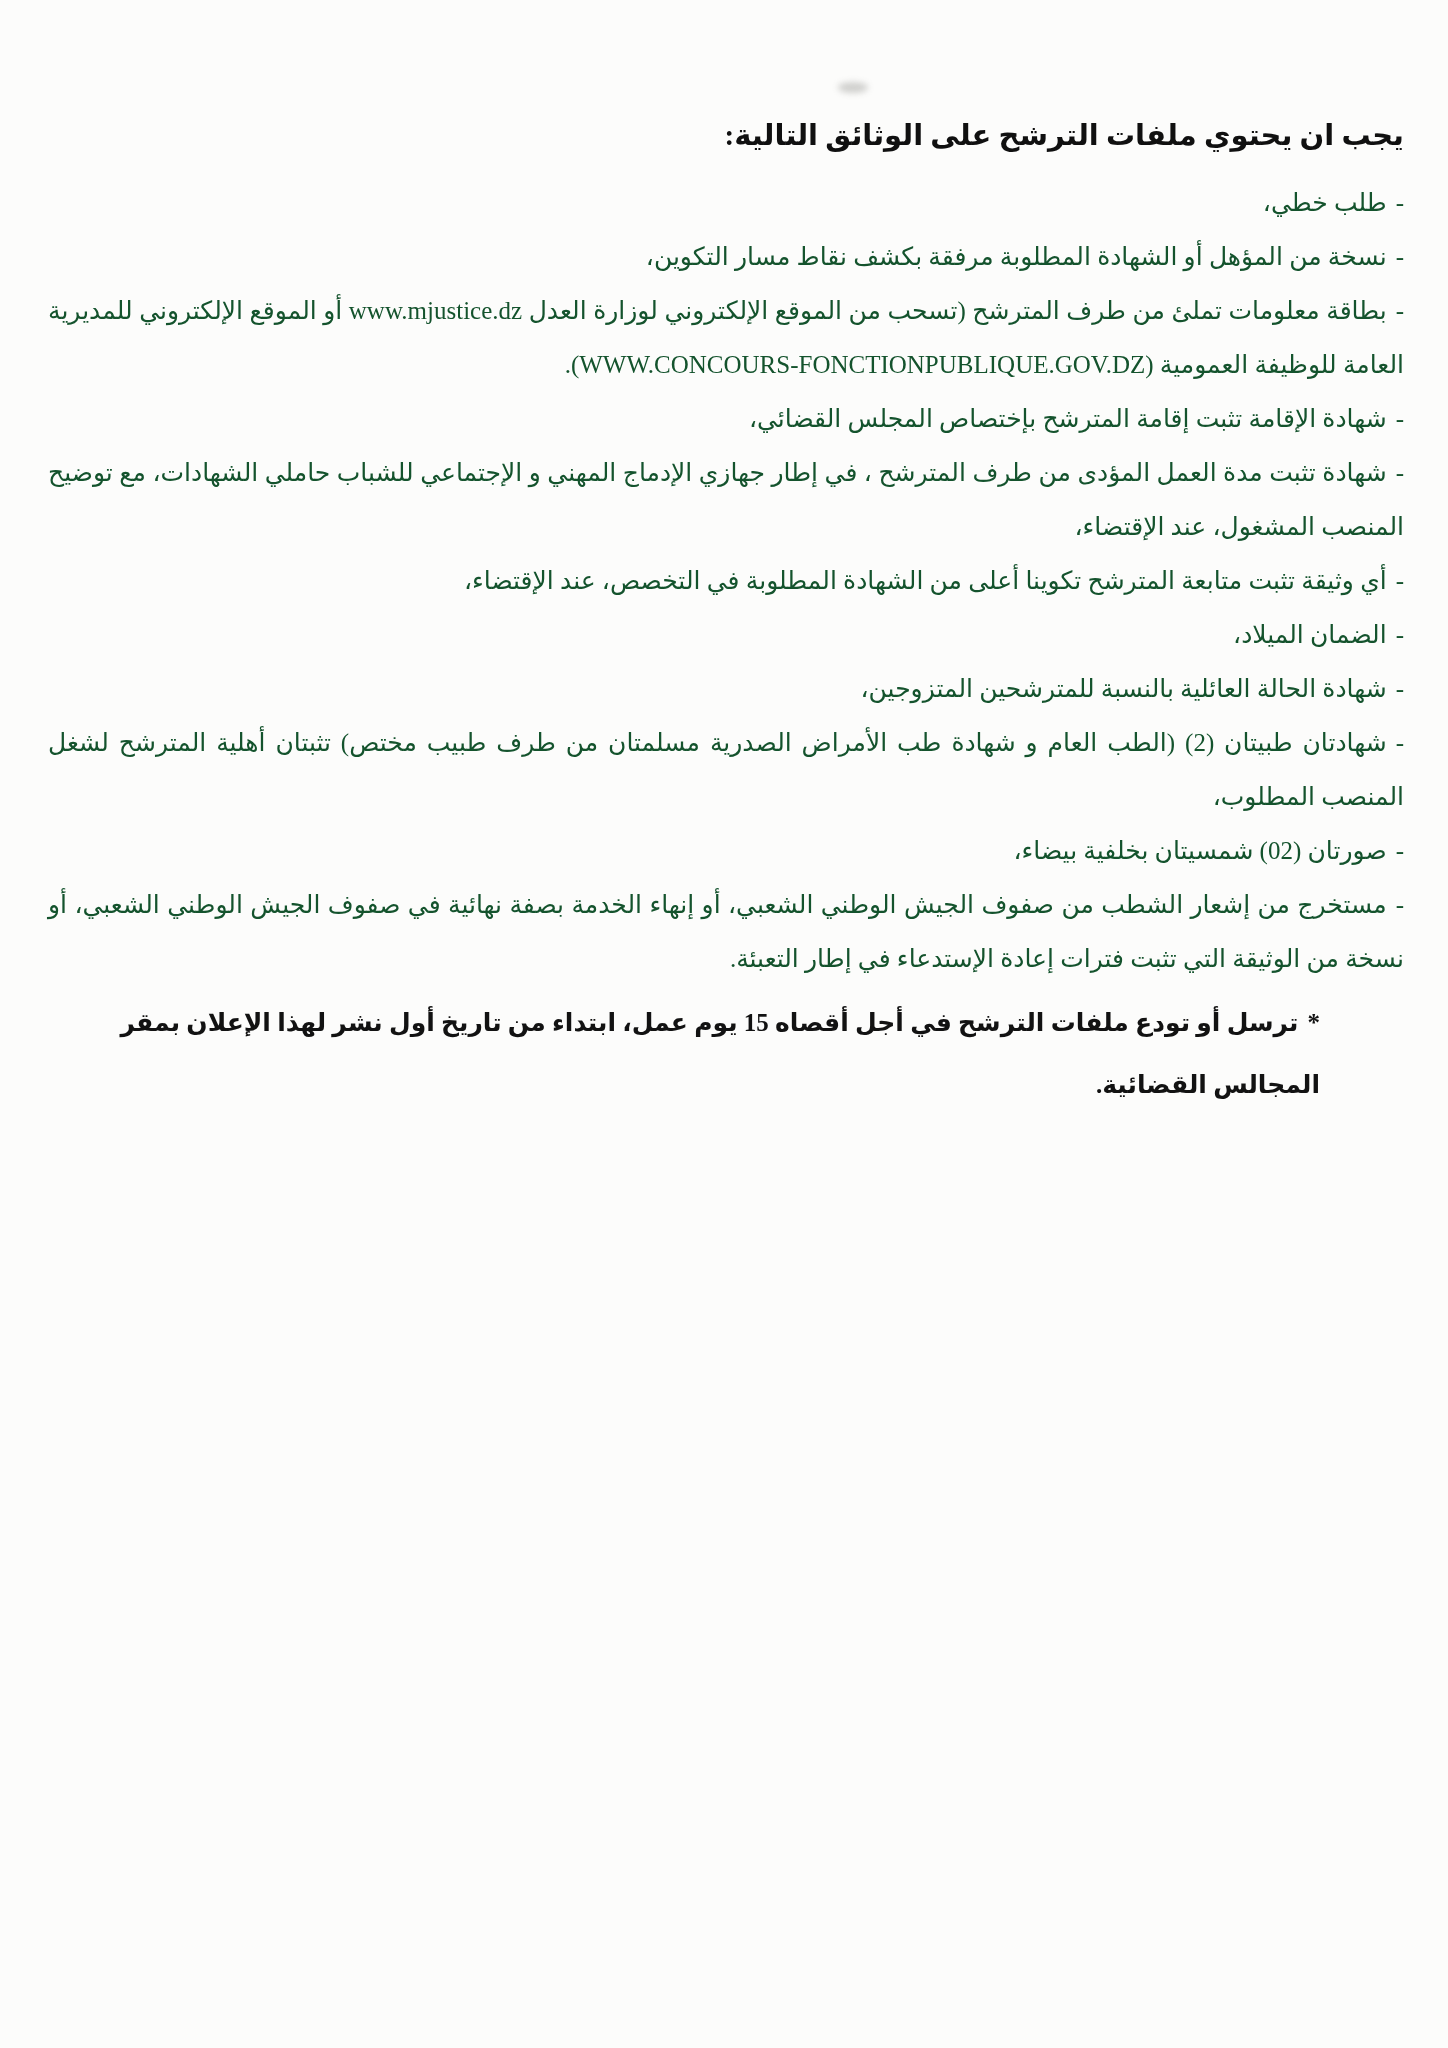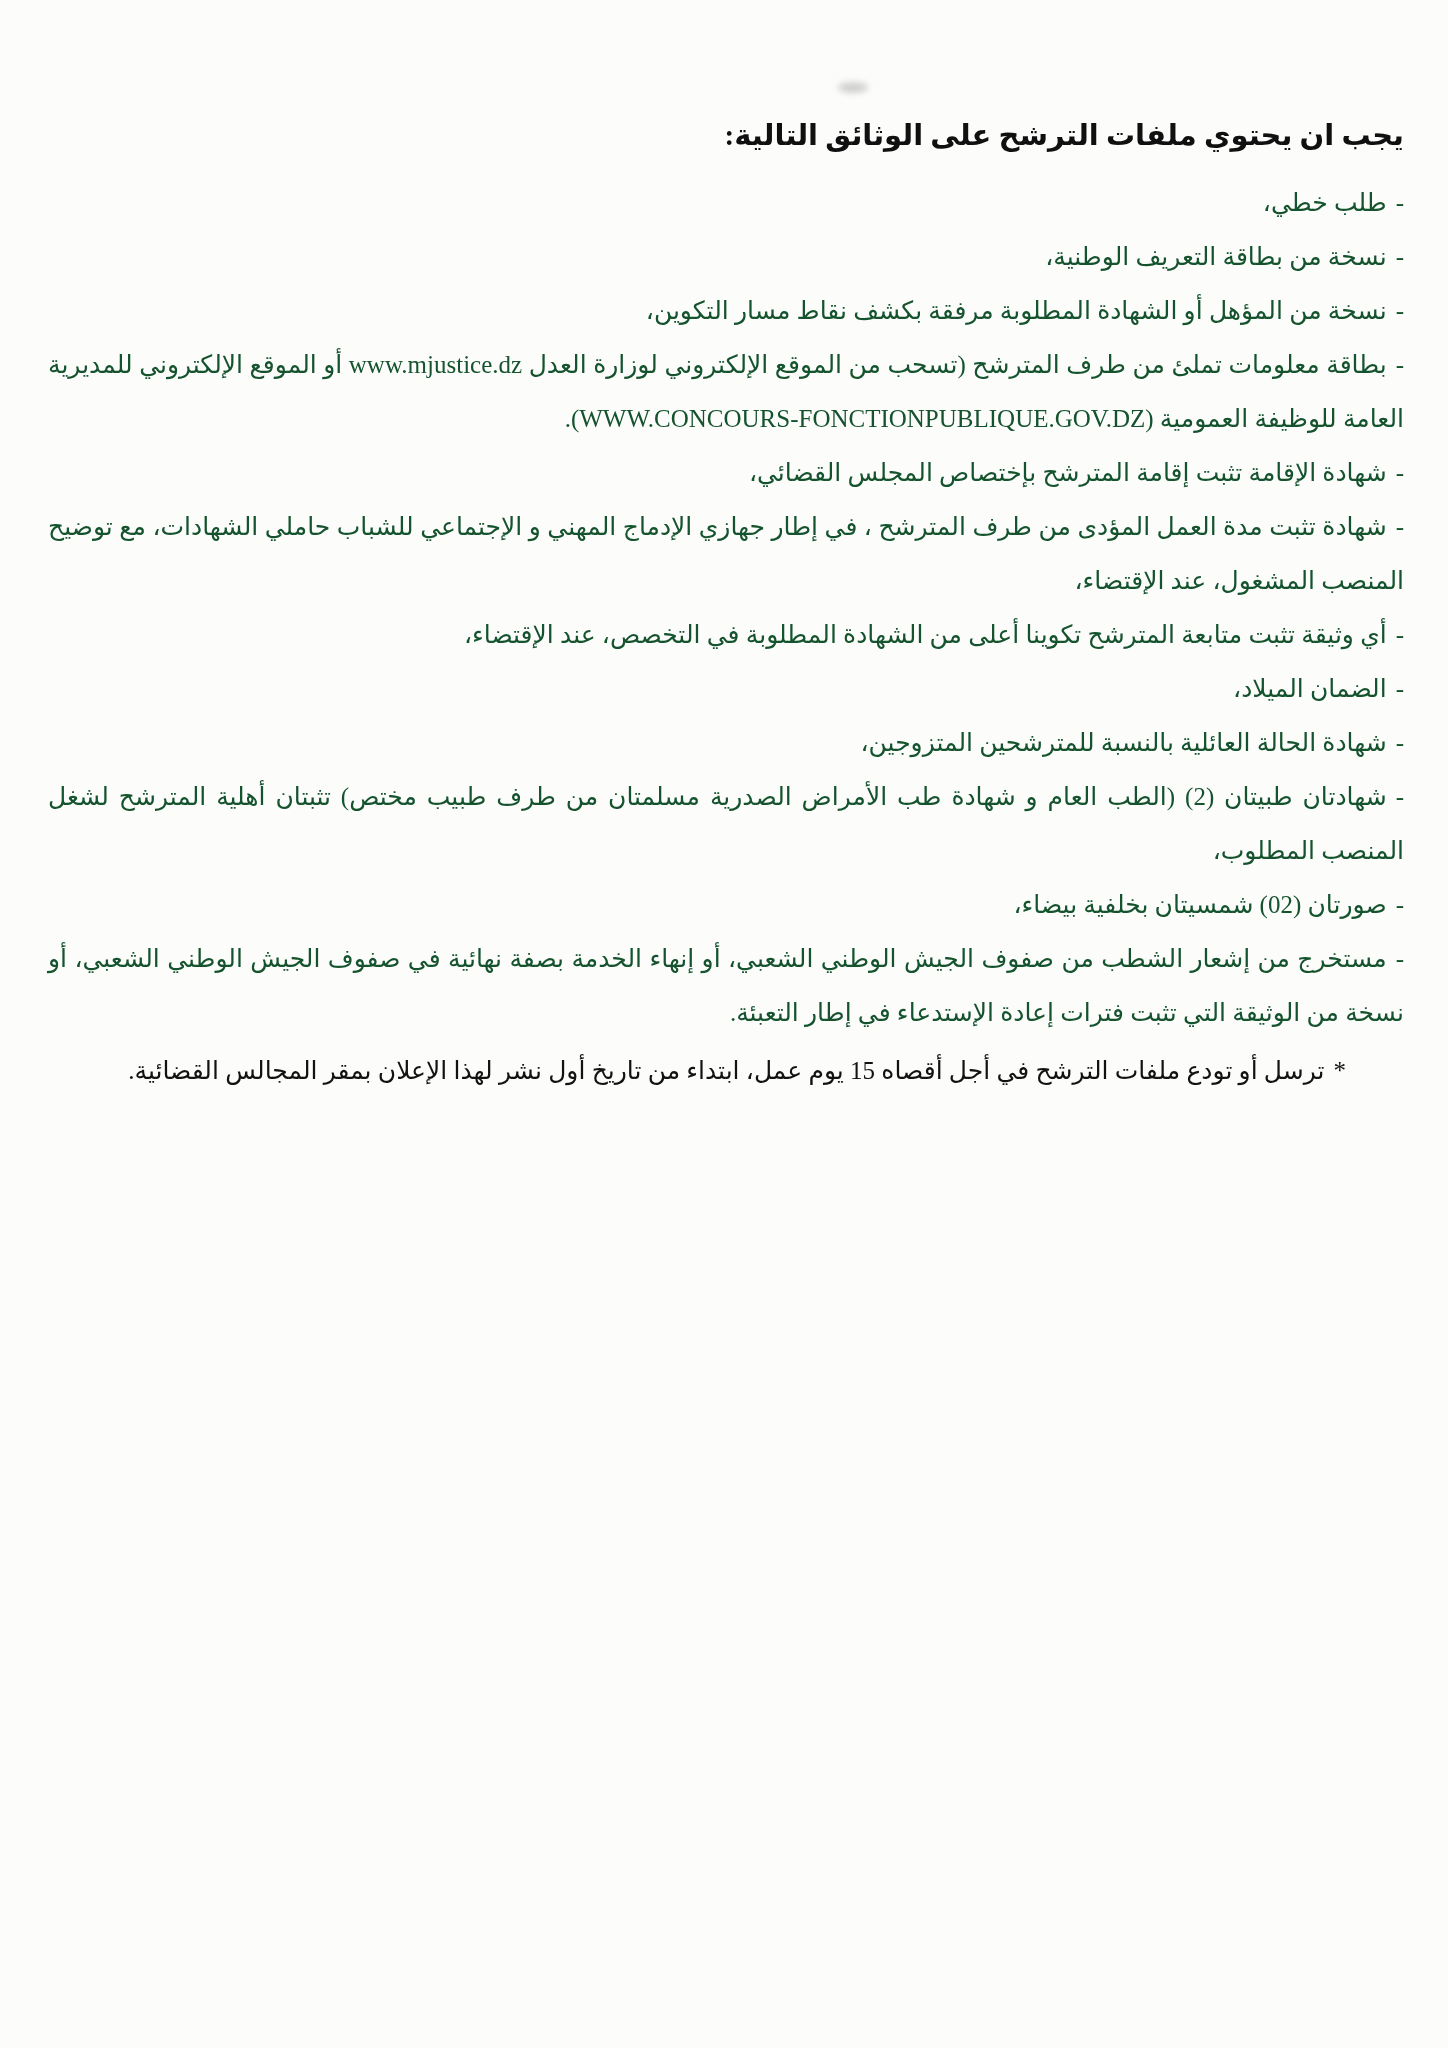--- a/index.html
+++ b/index.html
@@ -32,24 +32,24 @@
   .item {
     margin: 0;
     font-size: 25px;
     line-height: 54px;
     text-align: justify;
     text-justify: inter-word;
     color: #14532d;
   }
   .item .marker { padding-left: 9px; }
   .footnote {
-    margin: 6px 58px 0 0;
+    margin: 6px 84px 0 0;
     font-size: 25px;
-    line-height: 50px;
-    font-weight: normal;
+    line-height: 62px;
+    font-weight: bold;
     color: #121212;
     text-align: right;
   }
   .footnote .marker { padding-left: 9px; }
   .scan-artifact {
     position: absolute;
     top: 82px;
     left: 838px;
     width: 30px;
     height: 11px;
@@ -63,21 +63,20 @@
 <body>
 
 <div class="scan-artifact"></div>
 
 <div class="page">
   <h1 class="title">يجب ان يحتوي ملفات الترشح على الوثائق التالية:</h1>
 
   <div class="items">
 
   <p class="item"><span class="marker">-</span><span>طلب خطي،</span></p>
-      <p class="item"><span class="marker">-</span><span>نسخة من بطاقة التعريف الوطنية،</span></p>
       <p class="item"><span class="marker">-</span><span>نسخة من المؤهل أو الشهادة المطلوبة مرفقة بكشف نقاط مسار التكوين،</span></p>
       <p class="item"><span class="marker">-</span><span>بطاقة معلومات تملئ من طرف المترشح (تسحب من الموقع الإلكتروني لوزارة العدل www.mjustice.dz أو الموقع الإلكتروني للمديرية العامة للوظيفة العمومية (WWW.CONCOURS-FONCTIONPUBLIQUE.GOV.DZ).</span></p>
       <p class="item"><span class="marker">-</span><span>شهادة الإقامة تثبت إقامة المترشح بإختصاص المجلس القضائي،</span></p>
       <p class="item"><span class="marker">-</span><span>شهادة تثبت مدة العمل المؤدى من طرف المترشح ، في إطار جهازي الإدماج المهني و الإجتماعي للشباب حاملي الشهادات، مع توضيح المنصب المشغول، عند الإقتضاء،</span></p>
       <p class="item"><span class="marker">-</span><span>أي وثيقة تثبت متابعة المترشح تكوينا أعلى من الشهادة المطلوبة في التخصص، عند الإقتضاء،</span></p>
       <p class="item"><span class="marker">-</span><span>الضمان الميلاد،</span></p>
       <p class="item"><span class="marker">-</span><span>شهادة الحالة العائلية بالنسبة للمترشحين المتزوجين،</span></p>
       <p class="item"><span class="marker">-</span><span>شهادتان طبيتان (2) (الطب العام و شهادة طب الأمراض الصدرية مسلمتان من طرف طبيب مختص) تثبتان أهلية المترشح لشغل المنصب المطلوب،</span></p>
       <p class="item"><span class="marker">-</span><span>صورتان (02) شمسيتان بخلفية بيضاء،</span></p>
       <p class="item"><span class="marker">-</span><span>مستخرج من إشعار الشطب من صفوف الجيش الوطني الشعبي، أو إنهاء الخدمة بصفة نهائية في صفوف الجيش الوطني الشعبي، أو نسخة من الوثيقة التي تثبت فترات إعادة الإستدعاء في إطار التعبئة.</span></p>

